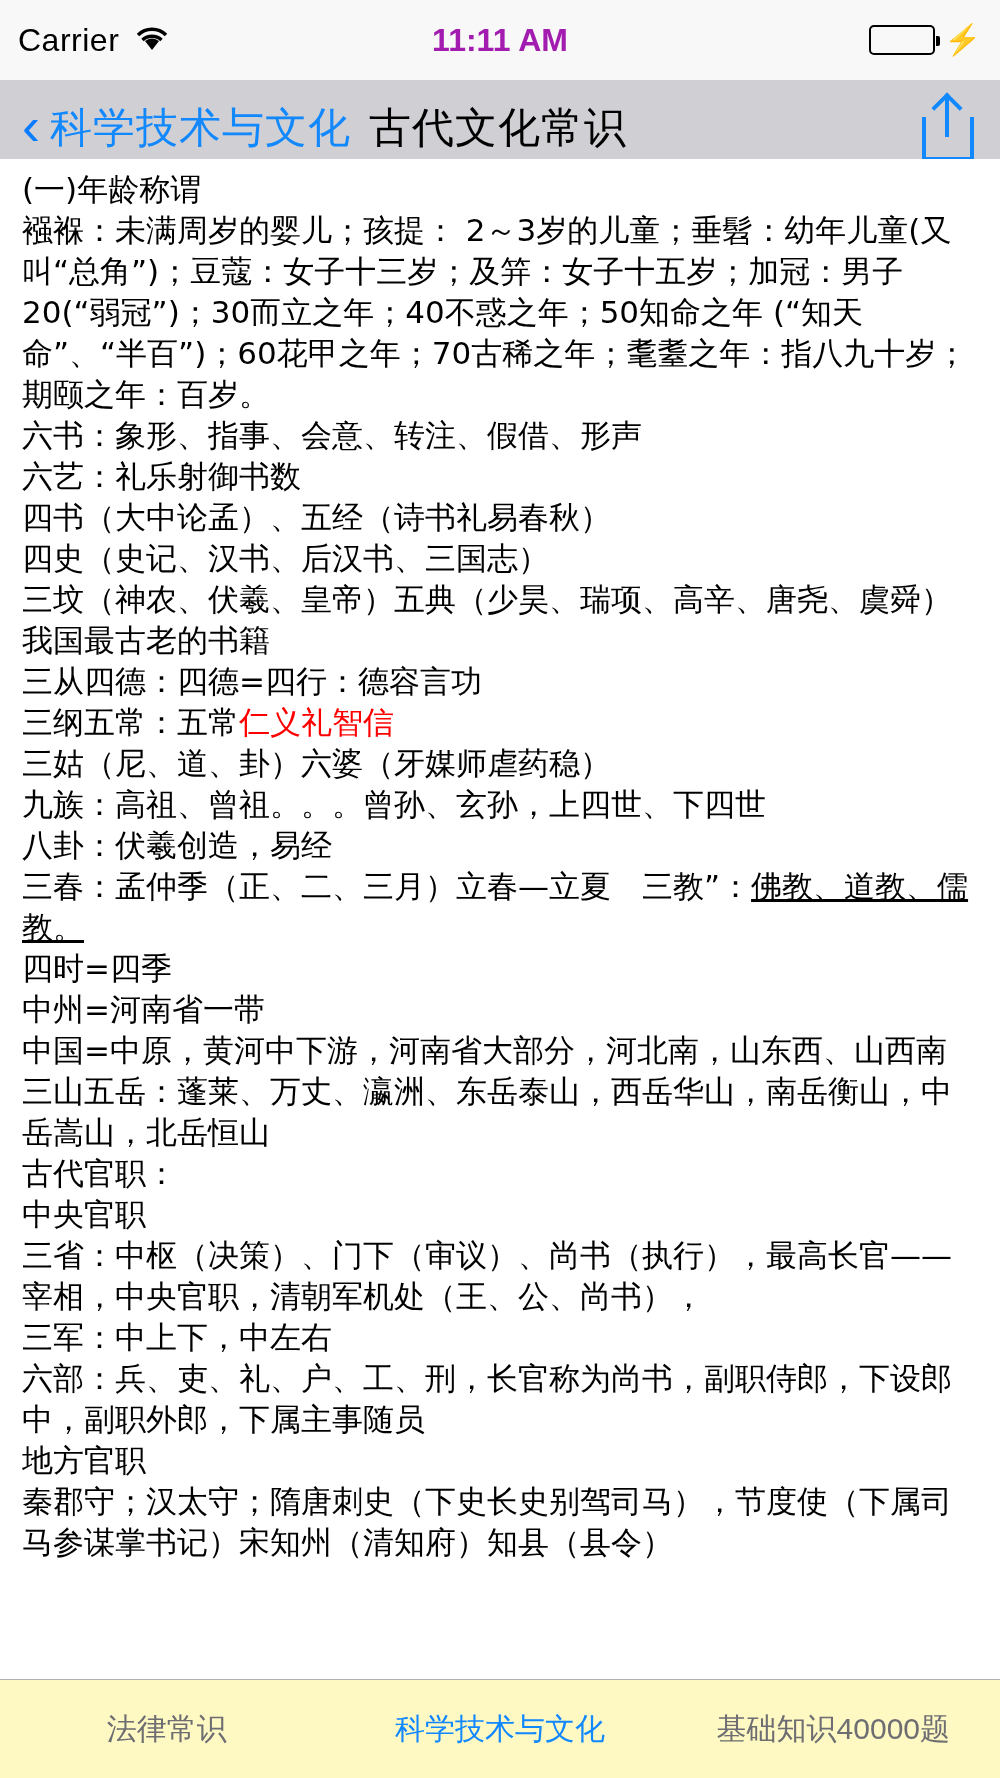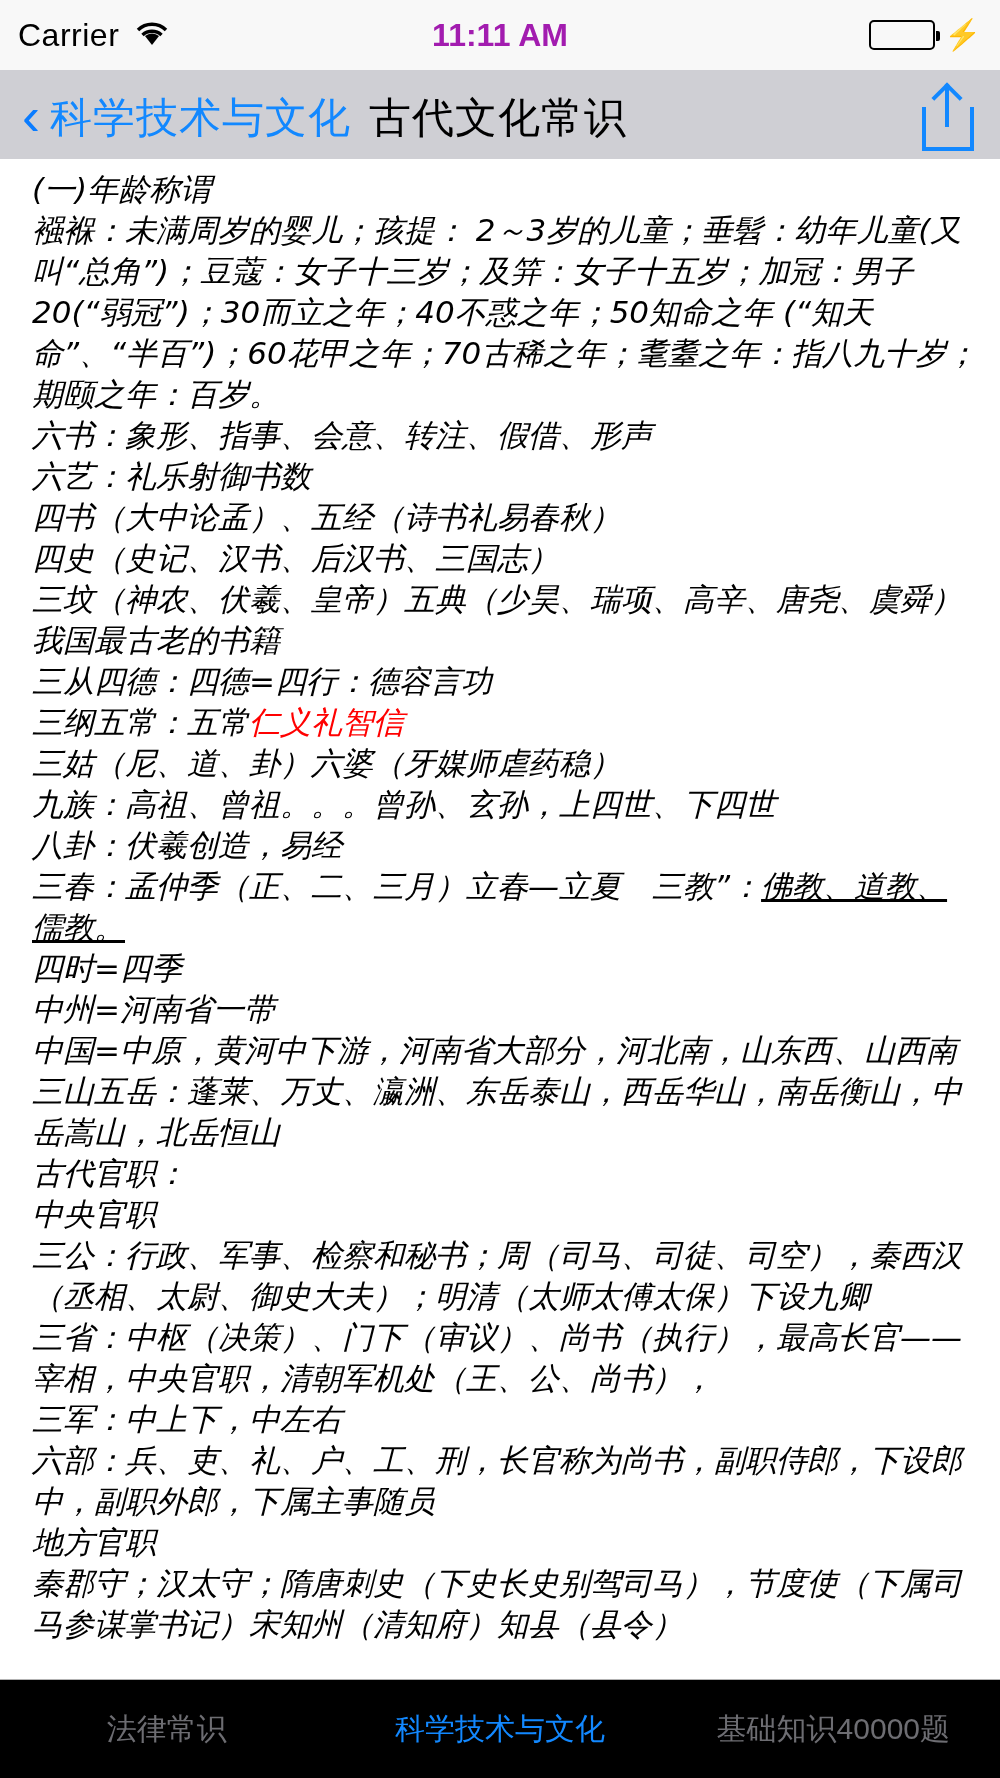--- a/index.html
+++ b/index.html
@@ -10,21 +10,21 @@
   body {
     width: 1000px;
     height: 1778px;
     font-family: "Liberation Sans", sans-serif;
     overflow: hidden;
     position: relative;
   }
 
   
   .status-bar {
-    height: 70px;
+    height: 80px;
     background: #f8f8f8;
     display: flex;
     align-items: center;
     padding: 0 18px;
     box-sizing: border-box;
     position: relative;
   }
   .carrier {
     font-size: 32px;
     color: #000;
@@ -153,42 +153,41 @@
 
   
   .content {
     position: absolute;
     top: 159px;
     bottom: 98px;
     left: 0;
     right: 0;
     overflow: hidden;
     background: #fff;
-    padding: 10px 22px 0 32px;
-    box-sizing: border-box;
-    font-style: italic;
+    padding: 10px 22px 0 22px;
+    box-sizing: border-box;
   }
   .content p {
     margin: 0;
     font-family: "DejaVu Sans", "Liberation Sans", sans-serif;
     font-size: 31px;
     line-height: 41px;
     color: #000;
     white-space: normal;
     letter-spacing: 0px;
   }
   .red { color: #ff0000; }
   .underline { text-decoration: underline; }
 
   
   .tab-bar {
     position: absolute;
     left: 0; right: 0; bottom: 0;
     height: 98px;
-    background: #000000;
+    background: #fef9c3;
     border-top: 1px solid #b2b2b2;
     display: flex;
     align-items: center;
   }
   .tab {
     flex: 1;
     text-align: center;
     font-size: 30px;
     color: #6d6d72;
     cursor: pointer;
@@ -240,21 +239,20 @@
   <p>三姑（尼、道、卦）六婆（牙媒师虐药稳）</p>
   <p>九族：高祖、曾祖。。。曾孙、玄孙，上四世、下四世</p>
   <p>八卦：伏羲创造，易经</p>
   <p><span>三春：孟仲季（正、二、三月）立春—立夏　三教”：</span><span class="underline">佛教、道教、儒教。</span></p>
   <p>四时=四季</p>
   <p>中州=河南省一带</p>
   <p>中国=中原，黄河中下游，河南省大部分，河北南，山东西、山西南</p>
   <p>三山五岳：蓬莱、万丈、瀛洲、东岳泰山，西岳华山，南岳衡山，中岳嵩山，北岳恒山</p>
   <p>古代官职：</p>
   <p>中央官职</p>
-  <p>三公：行政、军事、检察和秘书；周（司马、司徒、司空），秦西汉（丞相、太尉、御史大夫）；明清（太师太傅太保）下设九卿</p>
   <p>三省：中枢（决策）、门下（审议）、尚书（执行），最高长官——宰相，中央官职，清朝军机处（王、公、尚书），</p>
   <p>三军：中上下，中左右</p>
   <p>六部：兵、吏、礼、户、工、刑，长官称为尚书，副职侍郎，下设郎中，副职外郎，下属主事随员</p>
   <p>地方官职</p>
   <p>秦郡守；汉太守；隋唐刺史（下史长史别驾司马），节度使（下属司马参谋掌书记）宋知州（清知府）知县（县令）</p>
 
 </div>
 
 <div class="tab-bar">
   <div class="tab">法律常识</div>

